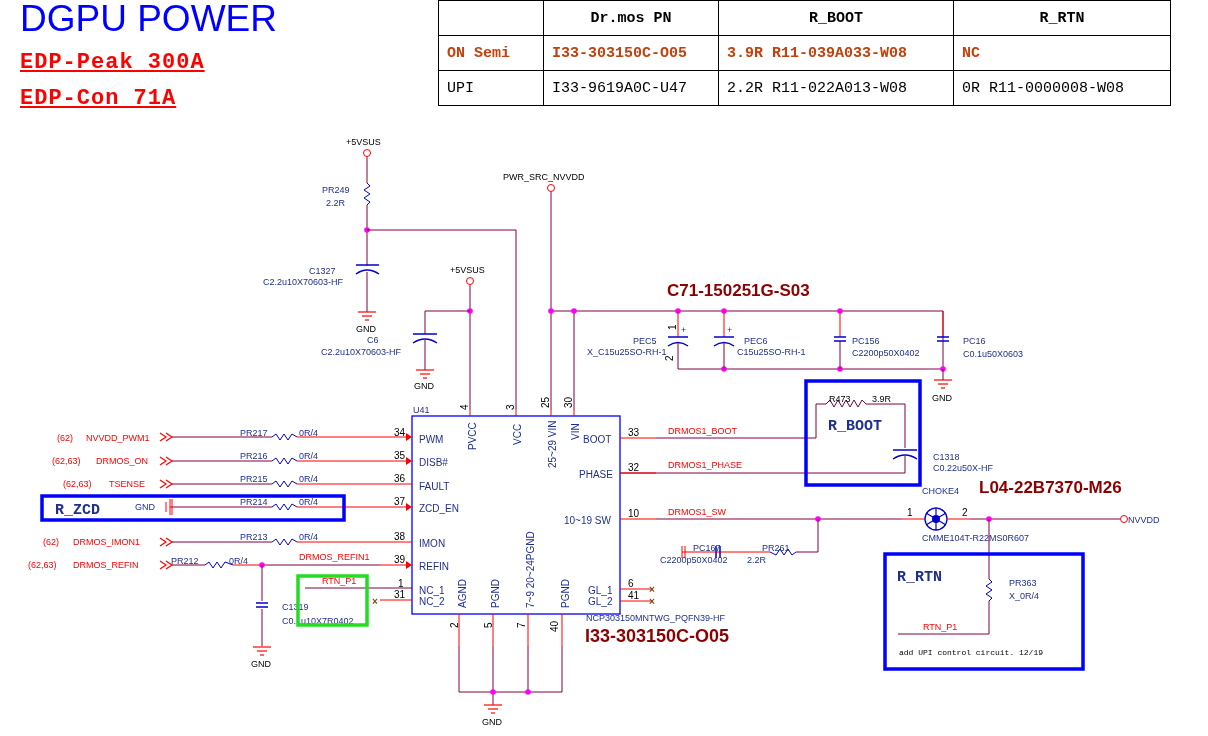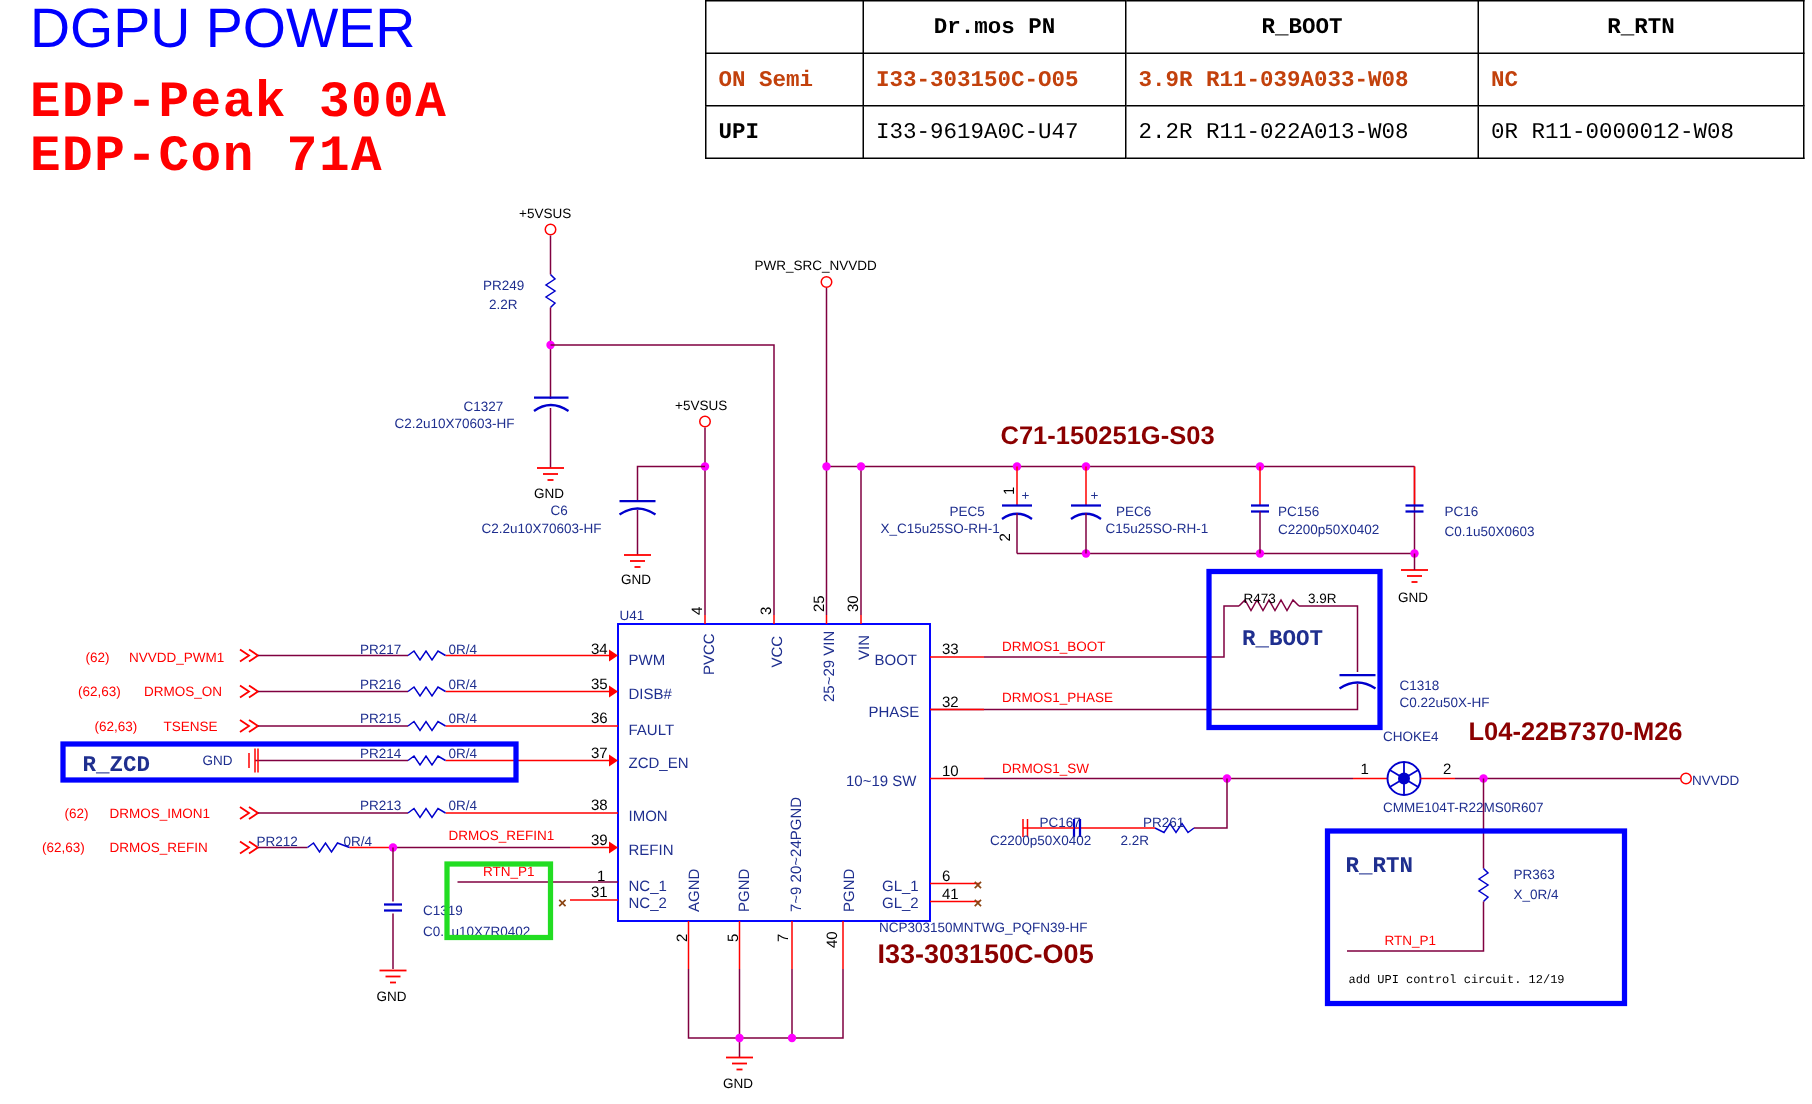--- a/index.html
+++ b/index.html
@@ -1,25 +1,25 @@
 <!DOCTYPE html>
 <html><head>
 <meta charset="utf-8">
 <style>
   html,body{margin:0;padding:0;background:#fff;}
   body{width:1208px;height:736px;position:relative;overflow:hidden;font-family:"Liberation Sans",sans-serif;}
   .abs{position:absolute;white-space:nowrap;}
   .title{left:20px;top:-2px;font-size:37px;color:#0000ff;font-family:"Liberation Sans",sans-serif;}
-  .edp{left:20px;font-size:34px;color:#ff0000;font-weight:bold;font-family:"Liberation Mono",monospace;letter-spacing:1px;}
-  table.bom{position:absolute;left:470px;top:0;border-collapse:collapse;font-family:"Liberation Mono",monospace;font-size:15px;}
+  .edp{left:20px;font-size:22px;color:#ff0000;font-weight:bold;font-family:"Liberation Mono",monospace;letter-spacing:1px;text-decoration:underline;}
+  table.bom{position:absolute;left:438px;top:0;border-collapse:collapse;font-family:"Liberation Mono",monospace;font-size:15px;}
   table.bom td{border:1px solid #000;height:34px;padding:0 8px;}
   table.bom tr.hdr td{font-weight:bold;text-align:center;color:#000;}
   table.bom tr.on td{color:#c2410c;}
   table.bom tr.on td.vendor,table.bom tr.on td.pn,table.bom tr.on td.rtn{font-weight:bold;}
-  table.bom tr.upi td.vendor{font-weight:bold;}
+  table.bom tr.upi td.vendor{font-weight:normal;}
   svg{position:absolute;left:0;top:0;}
   .t{font-family:"Liberation Sans",sans-serif;font-size:9px;}
   .pin{font-family:"Liberation Sans",sans-serif;font-size:10px;fill:#1f2f8f;}
   .num{font-family:"Liberation Sans",sans-serif;font-size:10px;fill:#000;}
   .net{font-family:"Liberation Sans",sans-serif;font-size:9px;fill:#ff0000;}
   .ref{font-family:"Liberation Sans",sans-serif;font-size:9px;fill:#1f2f8f;}
   .big{font-family:"Liberation Sans",sans-serif;font-size:17px;font-weight:bold;fill:#8b0000;}
   .box-label{font-family:"Liberation Mono",monospace;font-size:15px;font-weight:bold;fill:#1f2f8f;}
   .note{font-family:"Liberation Mono",monospace;font-size:8px;fill:#000;}
 </style>
@@ -41,21 +41,21 @@
   <tr class="on">
     <td class="vendor">ON Semi</td>
     <td class="pn">I33-303150C-O05</td>
     <td class="pn">3.9R R11-039A033-W08</td>
     <td class="rtn" style="text-align:left">NC</td>
   </tr>
   <tr class="upi">
     <td class="vendor">UPI</td>
     <td>I33-9619A0C-U47</td>
     <td>2.2R R11-022A013-W08</td>
-    <td>0R R11-0000012-W08</td>
+    <td>0R R11-0000008-W08</td>
   </tr>
 </tbody>
   </table>
 
 <svg width="1208" height="736" viewBox="0 0 1208 736">
   <defs>
     <g id="gnd">
       <line x1="-9" y1="0" x2="9" y2="0" stroke="#ff0000" stroke-width="1.2"></line>
       <line x1="-5" y1="4" x2="5" y2="4" stroke="#ff0000" stroke-width="1.2"></line>
       <line x1="-2" y1="8" x2="2" y2="8" stroke="#ff0000" stroke-width="1.2"></line>

